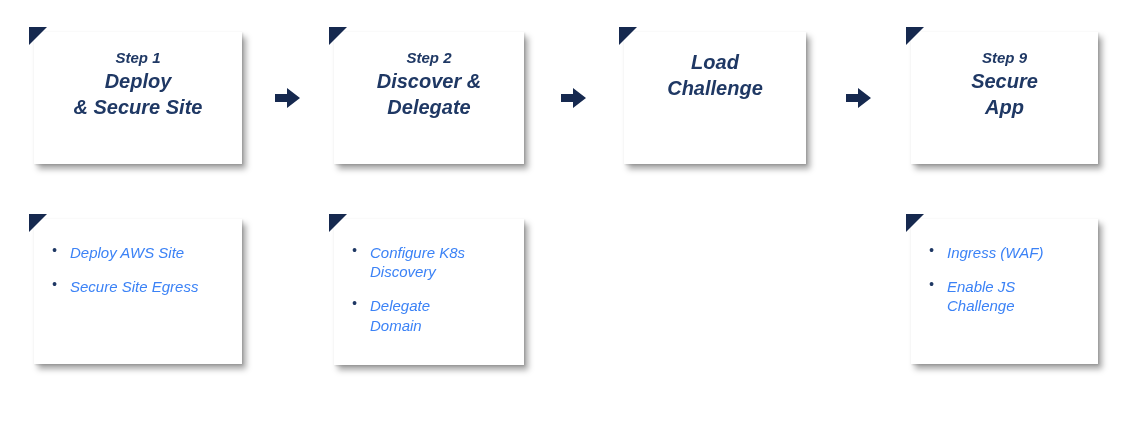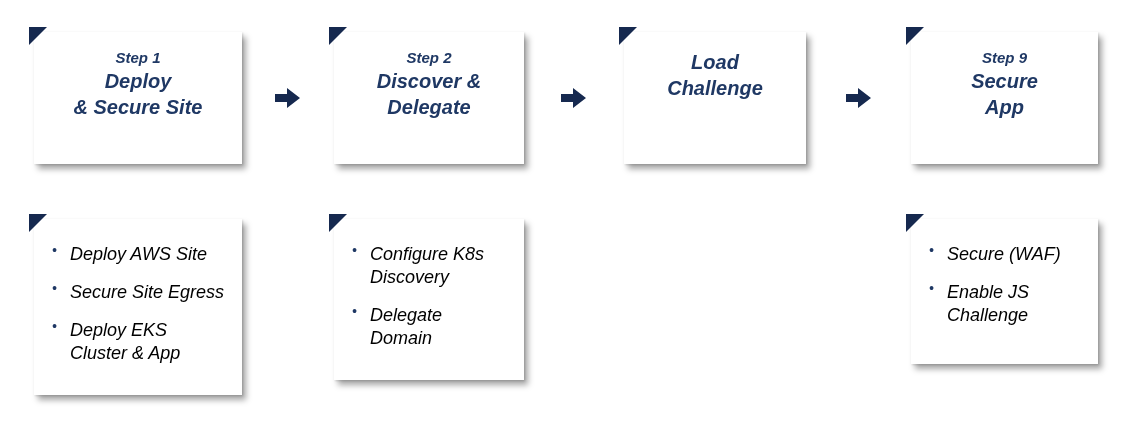--- a/index.html
+++ b/index.html
@@ -60,22 +60,22 @@
     align-items: center;
     justify-content: center;
   }
   .arrow-cell svg { display: block; }
   .detail-card {
     min-height: 145px;
     padding: 24px 12px 30px 16px;
   }
   .bullets {
     list-style: none;
-    color: #000000;
-    font-size: 18px;
+    color: #3b82f6;
+    font-size: 15px;
     line-height: 1.28;
   }
   .bullets li {
     position: relative;
     padding-left: 20px;
     margin-bottom: 15px;
     white-space: pre-line;
   }
   .bullets li:last-child { margin-bottom: 0; }
   .bullets li::before {
@@ -136,39 +136,37 @@
       <div class="step-label">Step 9</div>
       <div class="step-title">Secure
 App</div>
     </div>
 
     <div class="card detail-card" style="grid-area:2/1">
       <div class="corner"></div>
       <ul class="bullets">
         <li>Deploy AWS Site</li>
         <li>Secure Site Egress</li>
-        <li>Deploy EKS
-Cluster &amp; App</li>
       </ul>
     </div>
 
     <div class="card detail-card" style="grid-area:2/3">
       <div class="corner"></div>
       <ul class="bullets">
         <li>Configure K8s
 Discovery</li>
         <li>Delegate
 Domain</li>
       </ul>
     </div>
 
 
     <div class="card detail-card" style="grid-area:2/7">
       <div class="corner"></div>
       <ul class="bullets">
-        <li>Secure (WAF)</li>
+        <li>Ingress (WAF)</li>
         <li>Enable JS
 Challenge</li>
       </ul>
     </div>
 
   </div>
 </div>
 
 </body></html>

